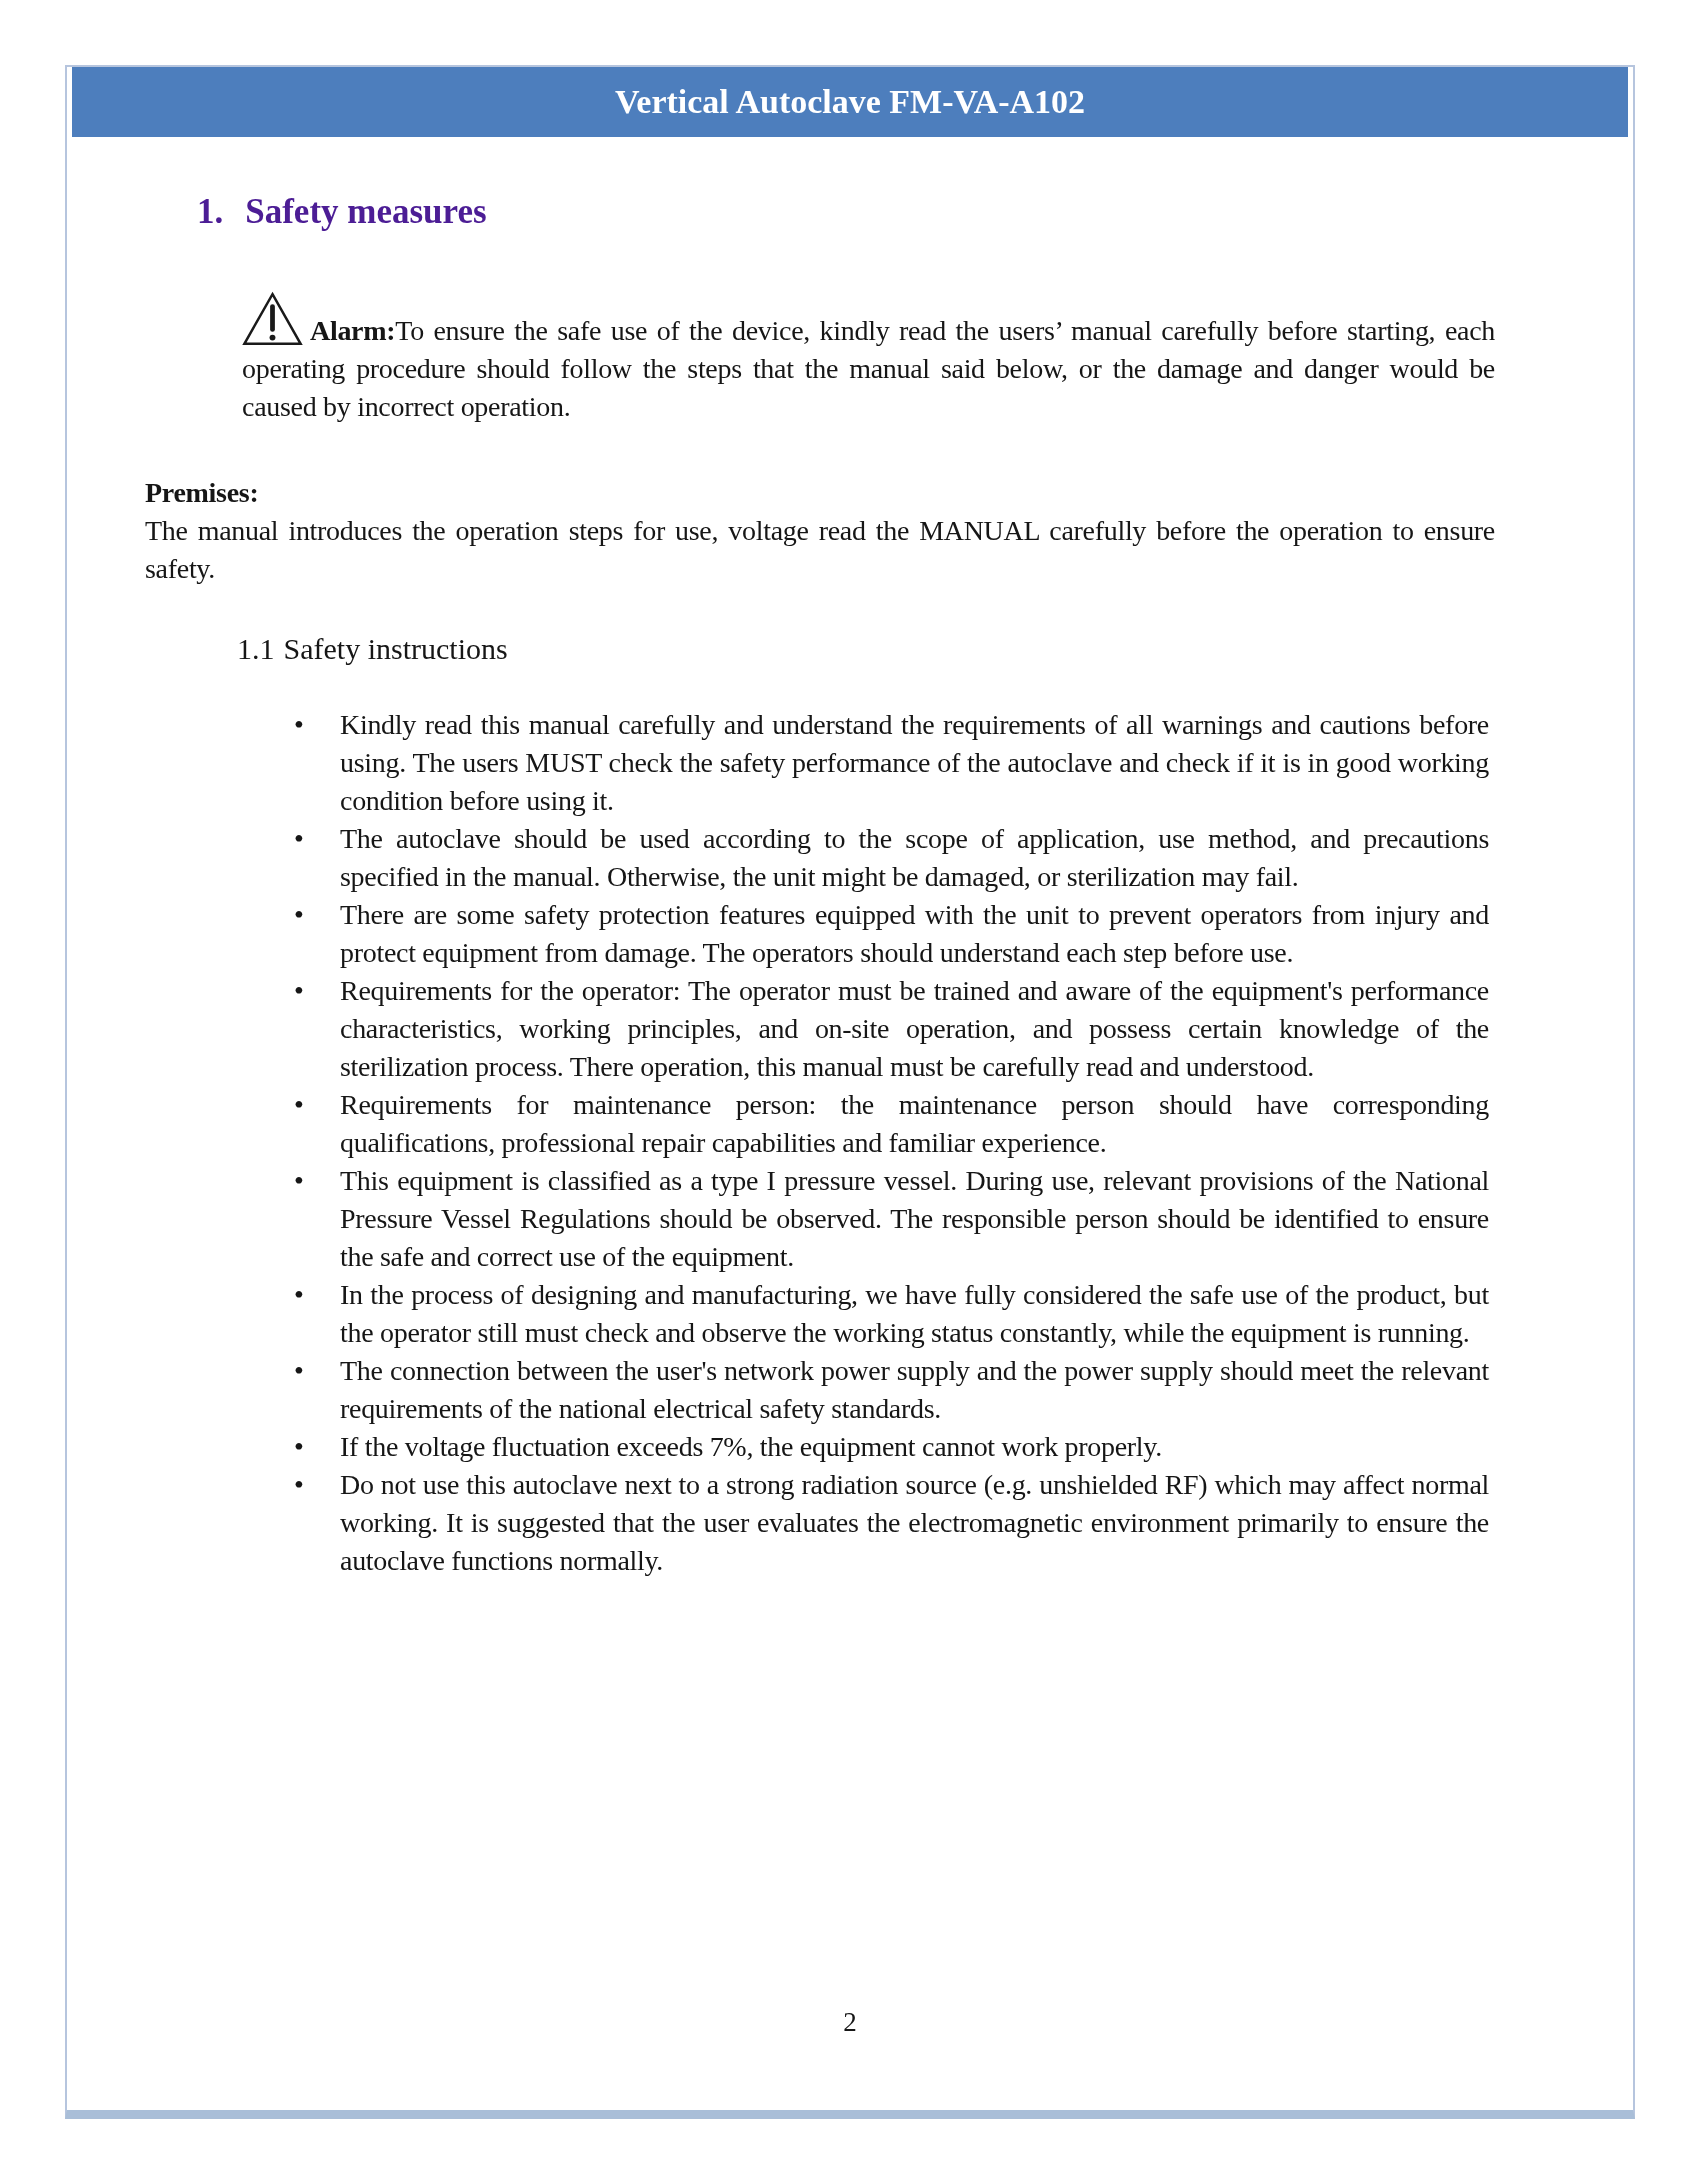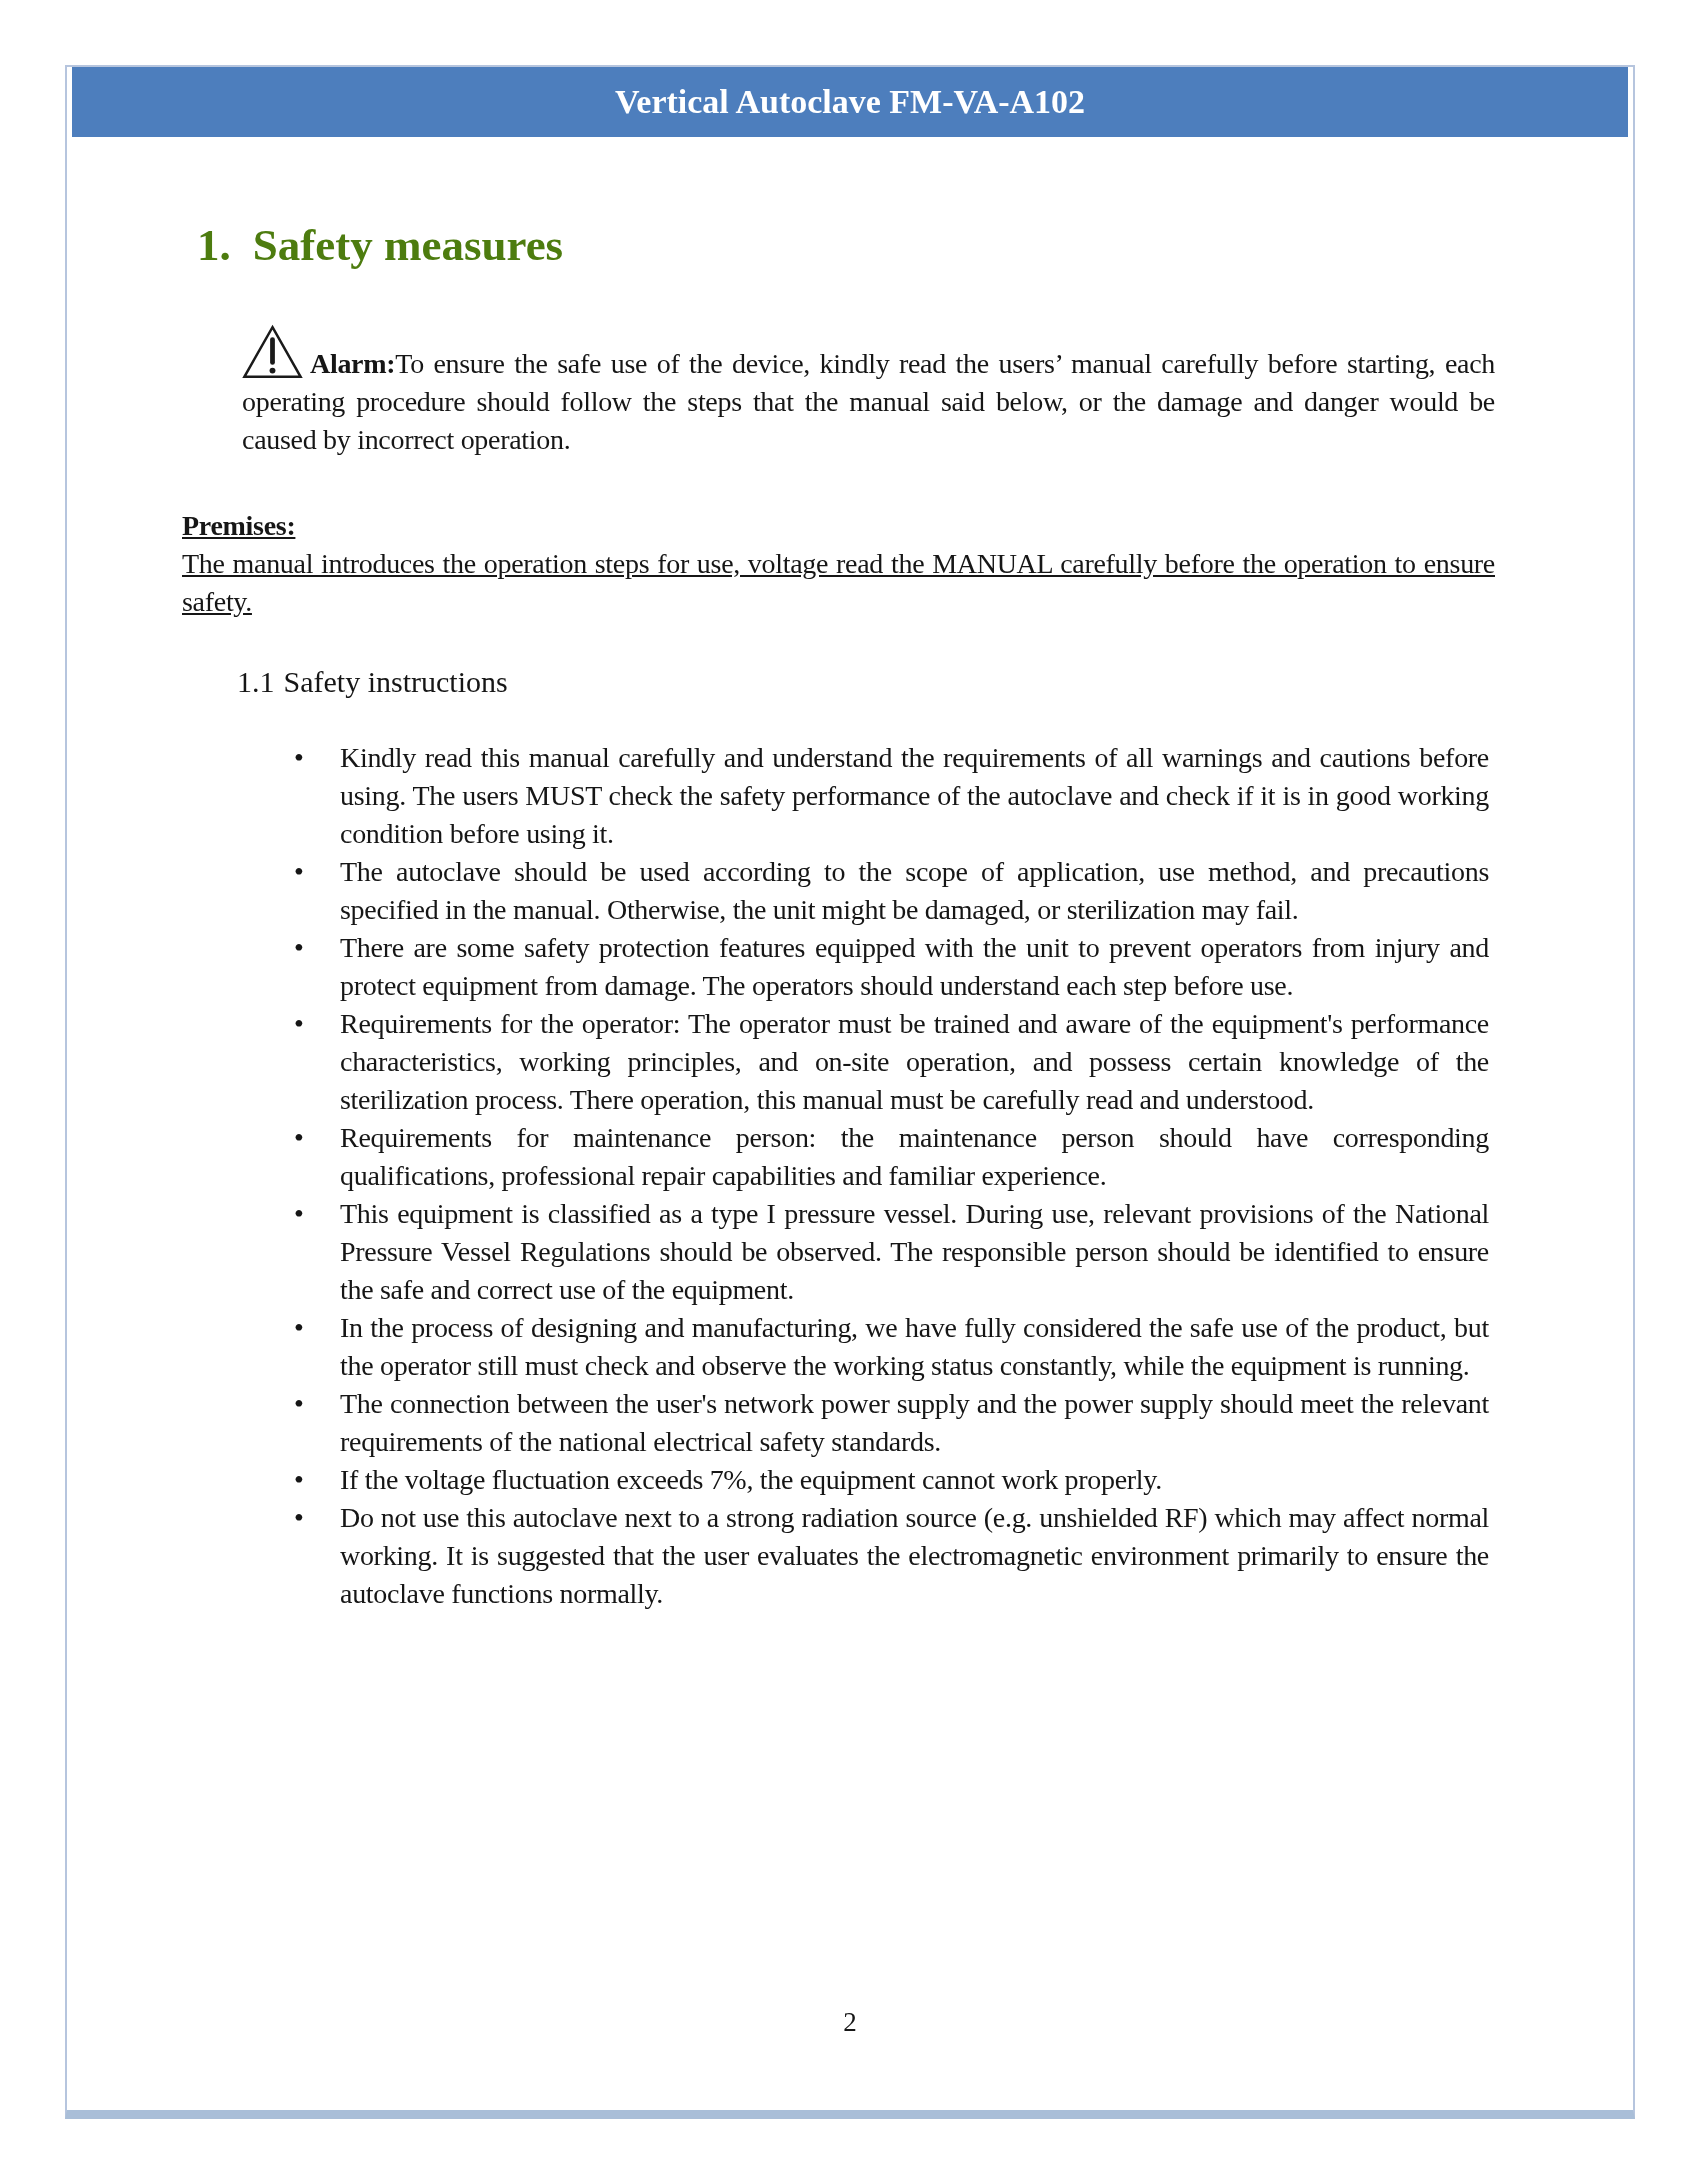--- a/index.html
+++ b/index.html
@@ -34,46 +34,46 @@
     margin: 0 5px;
     background: #4d7ebd;
     color: #ffffff;
     display: flex;
     align-items: center;
     justify-content: center;
     font-size: 34px;
     font-weight: bold;
   }
   h1.section {
-    margin: 86px 0 0 130px;
-    font-size: 45px;
+    margin: 53px 0 0 130px;
+    font-size: 35px;
     line-height: 44px;
     font-weight: bold;
-    color: #4d7c0f;
+    color: #4c1d95;
   }
   h1.section .num { margin-right: 22px; }
   .bodytxt {
     font-size: 28px;
     line-height: 38px;
     color: #161616;
     letter-spacing: -0.3px;
   }
   p.alarm {
     margin: 57px 138px 0 175px;
     text-align: justify;
   }
   .tri {
     width: 61px;
     height: 56px;
     vertical-align: -7px;
     margin-right: 7px;
   }
   .lbl { font-weight: bold; }
   p.alarm .lbl { }
-  .prem { margin: 48px 138px 0 115px; text-decoration: underline; }
+  .prem { margin: 48px 138px 0 78px; }
   .prem p { margin: 0; }
   .prem .ptext { text-align: justify; }
   h2.subsection {
     margin: 42px 0 0 170px;
     font-size: 30px;
     line-height: 38px;
     font-weight: normal;
     color: #161616;
   }
   h2.subsection .num { margin-right: 9px; }

